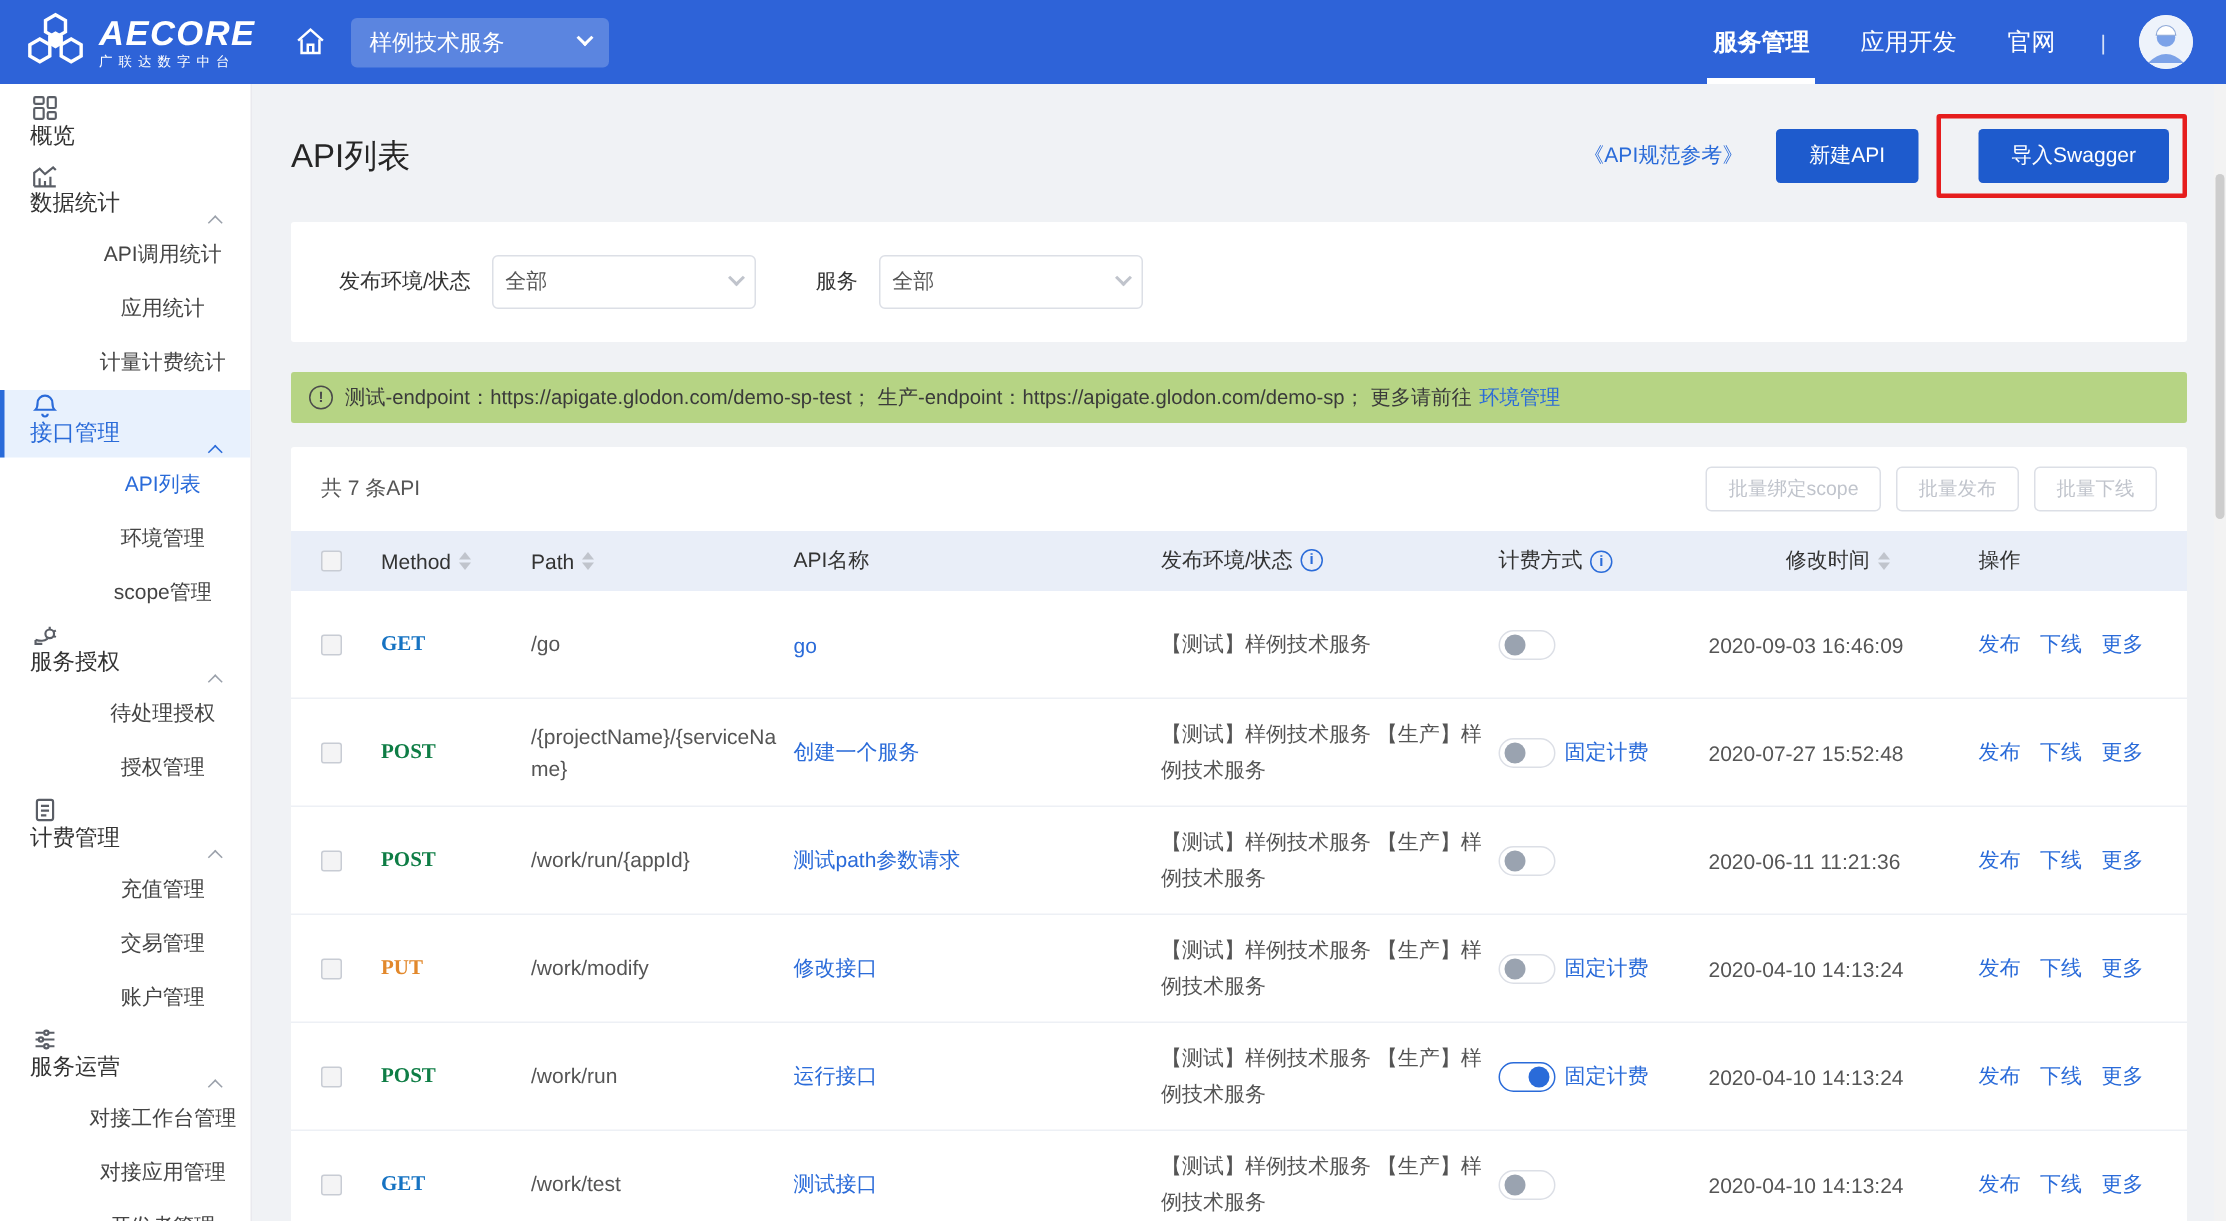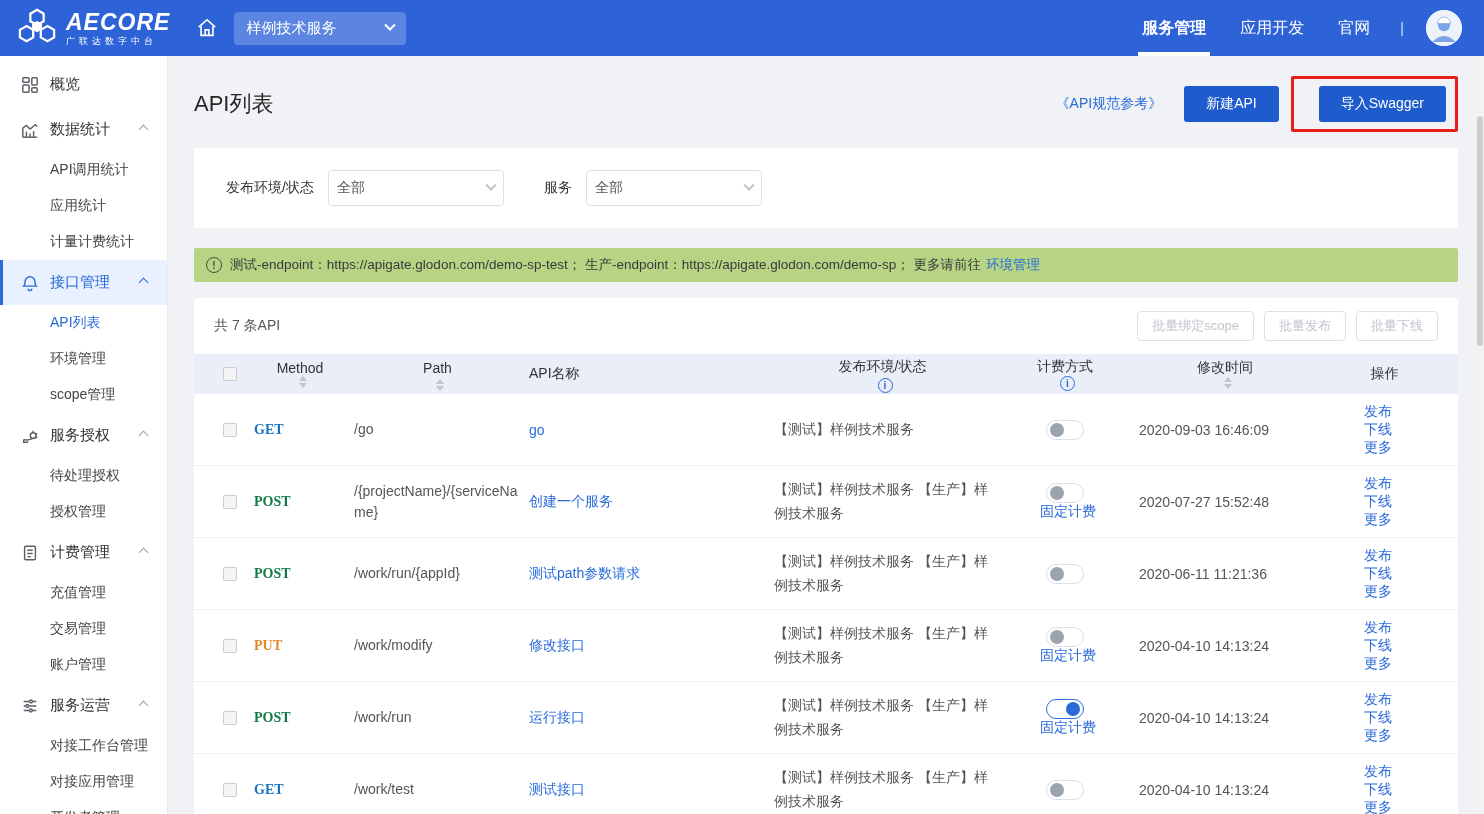--- a/index.html
+++ b/index.html
@@ -30,31 +30,31 @@
   
   .chev-down { width:8px; height:8px; border-right:2px solid #fff; border-bottom:2px solid #fff;
     transform:rotate(45deg) translate(-2px,-2px); }
   .chev-down.gray { border-color:#c0c4cc; }
   .caret-up { width:7px; height:7px; border-left:1.6px solid #9aa0aa; border-top:1.6px solid #9aa0aa;
     transform:rotate(45deg); margin-left:auto; margin-right:4px; }
 
   
   .sidebar { position:absolute; top:56px; left:0; bottom:0; width:168px; background:#fff;
     border-right:1px solid #e9e9ee; padding-top:6px; overflow:hidden; }
-  .side-root { height:45px; display:flex; align-items:center; padding:0 16px 0 20px;
-    font-size:15px; color:#333; cursor:pointer; position:relative; }
+  .side-root { height:45px; display:flex; align-items:flex-start; padding:0 16px 0 20px;
+    font-size:15px; color:#333; cursor:pointer; position:relative;flex-direction:column; }
   .side-root .sicon { width:19px; height:19px; margin-right:11px; color:#5a5e66;
     display:flex; align-items:center; justify-content:center; flex:none; }
   .side-root.active { background:#e8f1fd; color:#2a6bd9; }
   .side-root.active::before { content:""; position:absolute; left:0; top:0; bottom:0;
     width:3px; background:#2a6bd9; }
   .side-root.active .sicon { color:#2a6bd9; }
   .side-root.active .caret-up { border-color:#2a6bd9; }
   .side-child { height:36px; display:flex; align-items:center; padding-left:50px;
-    font-size:14px; color:#444; cursor:pointer; }
+    font-size:14px; color:#444; cursor:pointer;justify-content:center; }
   .side-child.active { color:#2a6bd9; }
 
   
   .main { position:absolute; top:56px; left:168px; right:0; bottom:0; padding:0 26px; }
   .page-head { display:flex; align-items:center; padding:20px 0 16px; }
   .page-title { font-size:22px; color:#262626; }
   .head-actions { margin-left:auto; display:flex; align-items:center; }
   .spec-link { color:#2a6bd9; font-size:14px; cursor:pointer; }
   .btn-primary { background:#1e5bcd; color:#fff; font-size:14px; height:36px;
     padding:0 22px; border:none; border-radius:3px; margin-left:22px; cursor:pointer; }
@@ -88,28 +88,28 @@
   .count-row { display:flex; align-items:center; padding:13px 20px; }
   .count-text { font-size:14px; color:#555; }
   .batch-btns { margin-left:auto; display:flex; }
   .btn-ghost { border:1px solid #dcdfe6; background:#fff; color:#c0c4cc; font-size:13px;
     height:30px; padding:0 14px; border-radius:4px; margin-left:10px; cursor:not-allowed; }
 
   .t-head { display:flex; align-items:center; background:#e9eef8; height:40px;
     font-size:14px; color:#333; }
   .t-row { display:flex; align-items:center; min-height:72px; border-bottom:1px solid #edf0f5;
     font-size:14px; color:#555; }
-  .cell { padding-right:8px;flex-direction:column; }
+  .cell { padding-right:8px; }
   .c-check { width:60px; padding-left:20px; flex:none; display:flex; align-items:center; }
   .c-method { width:100px; flex:none; }
   .c-path { width:175px; flex:none; line-height:1.5; word-break:break-all; }
   .c-name { width:245px; flex:none; }
   .c-env { width:225px; flex:none; line-height:1.7; }
   .c-bill { width:140px; flex:none; display:flex; align-items:center; }
-  .c-time { width:180px; flex:none; }
+  .c-time { width:180px; flex:none;justify-content:center; }
   .c-action { flex:1; display:flex; align-items:center; }
   .checkbox { width:14px; height:14px; border:1px solid #c8ccd4; border-radius:2px;
     background:#f4f4f5; cursor:pointer; }
   .sort { display:inline-flex; flex-direction:column; margin-left:5px; vertical-align:1px; }
   .tri-up { width:0; height:0; border-left:4px solid transparent; border-right:4px solid transparent;
     border-bottom:5px solid #c0c4cc; margin-bottom:2px; }
   .tri-down { width:0; height:0; border-left:4px solid transparent; border-right:4px solid transparent;
     border-top:5px solid #c0c4cc; }
   .info-ic { display:inline-flex; width:15px; height:15px; border:1px solid #2a6bd9;
     border-radius:50%; color:#2a6bd9; font-size:10px; font-weight:bold; align-items:center;

